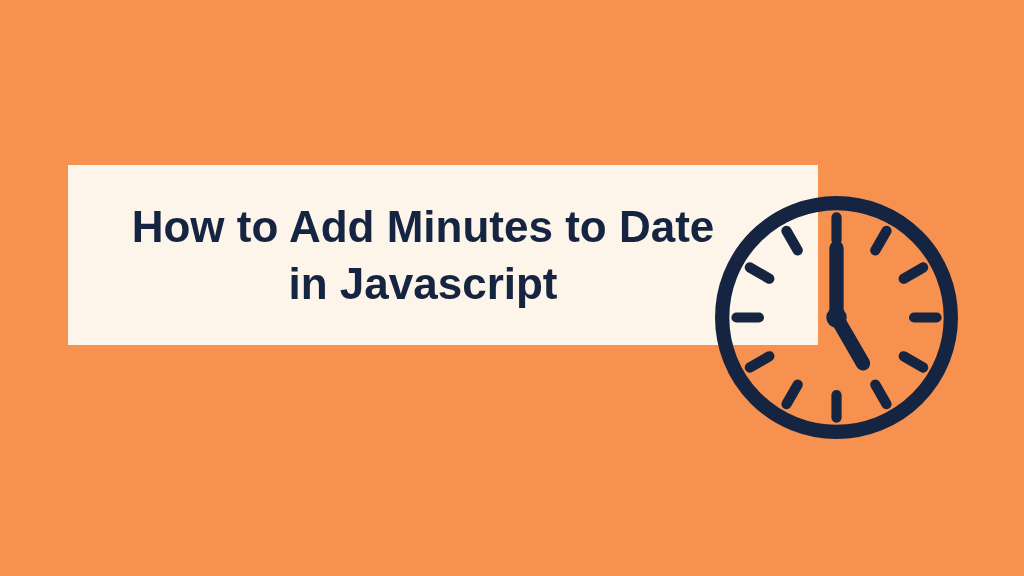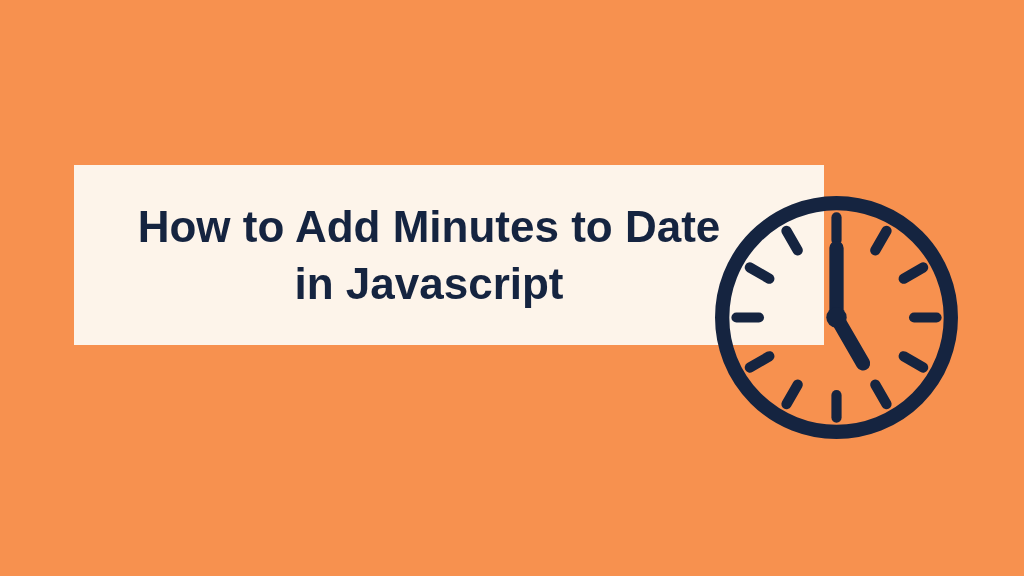--- a/index.html
+++ b/index.html
@@ -10,21 +10,21 @@
   body {
     width: 1024px;
     height: 576px;
     background-color: #f7914f;
     position: relative;
     font-family: -apple-system, BlinkMacSystemFont, "Segoe UI", Helvetica, Arial, sans-serif;
     overflow: hidden;
   }
   .title-box {
     position: absolute;
-    left: 74px;
+    left: 68px;
     top: 165px;
     width: 750px;
     height: 180px;
     background-color: #fdf4ea;
     display: flex;
     align-items: center;
     justify-content: center;
     padding: 20px 80px 20px 40px;
   }
   .title-text {

